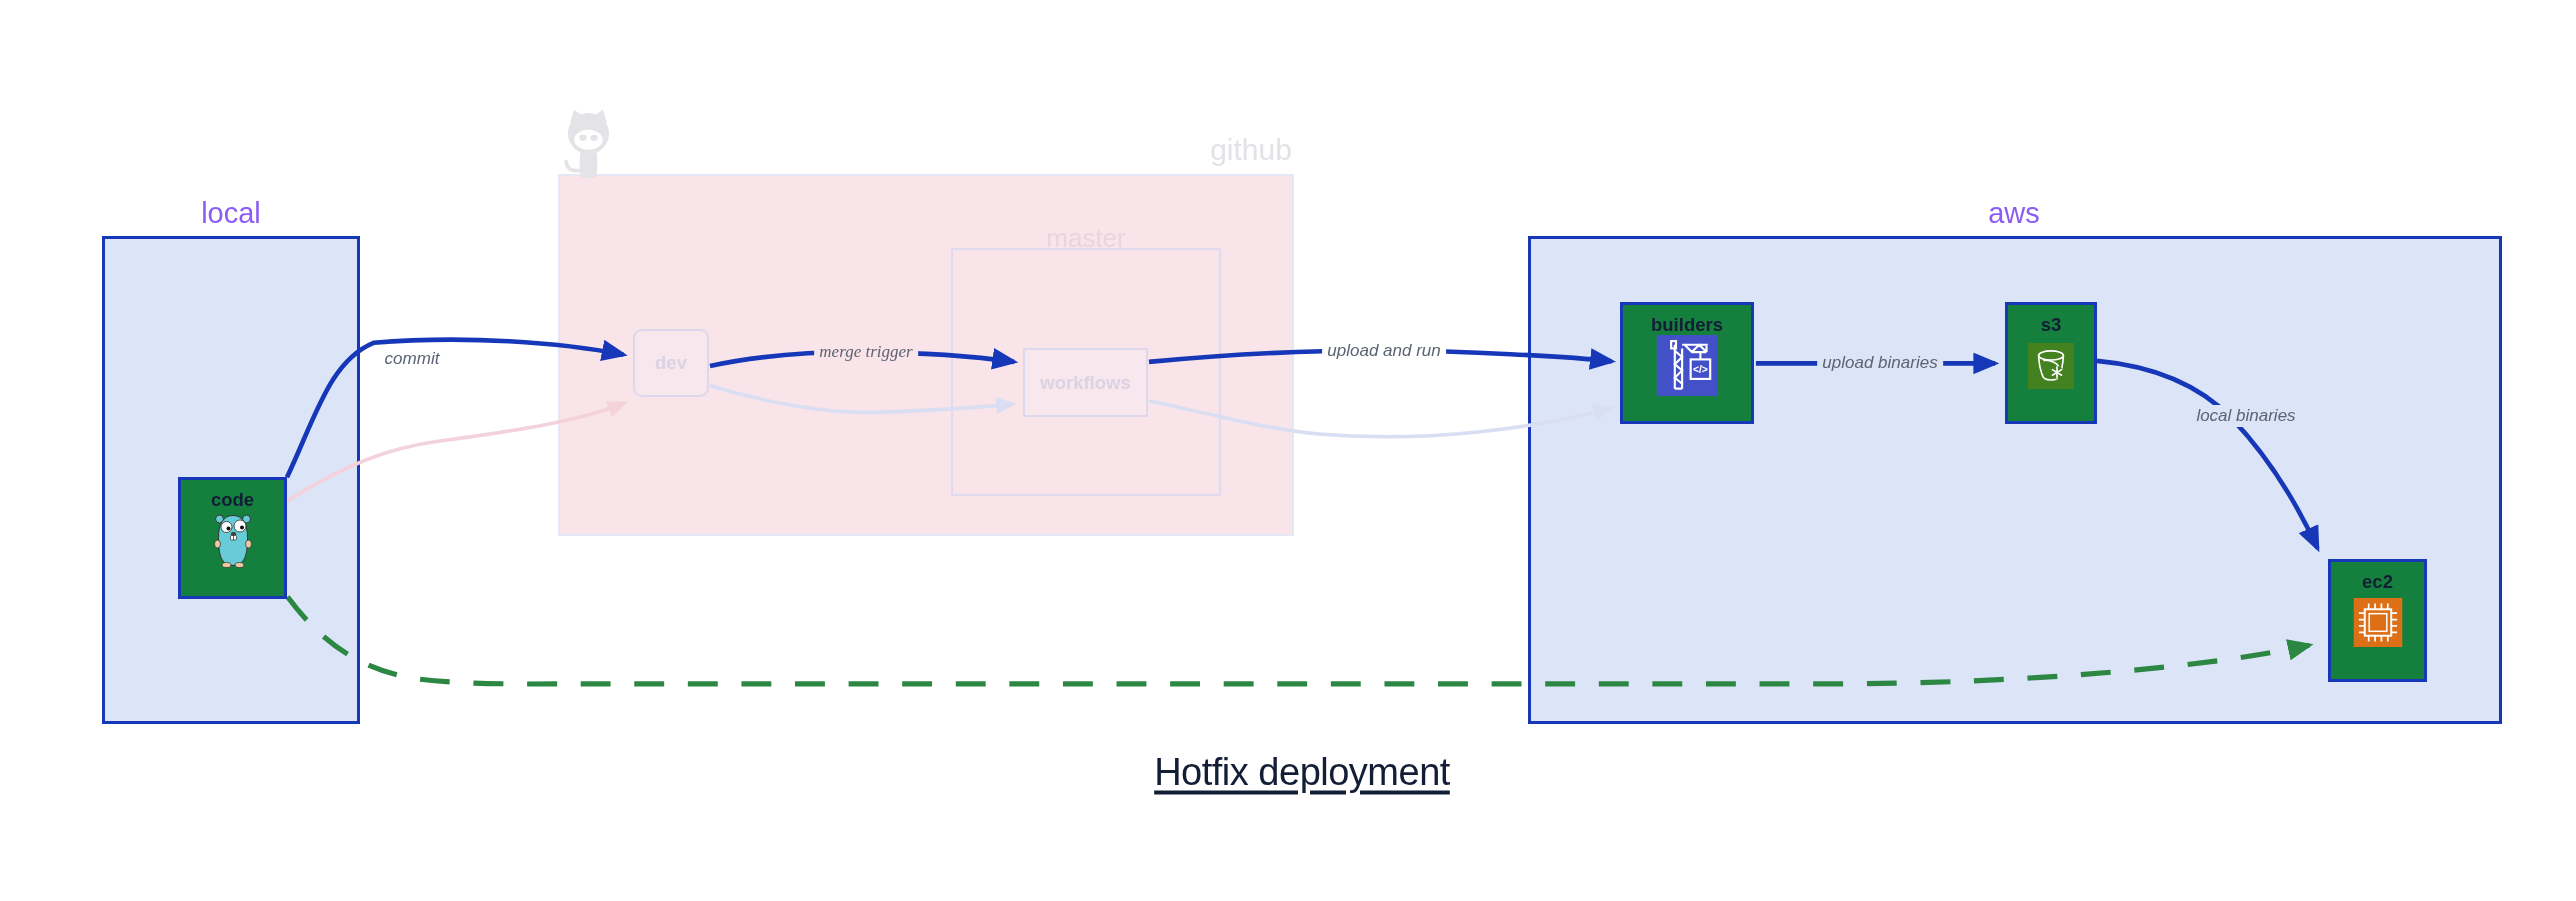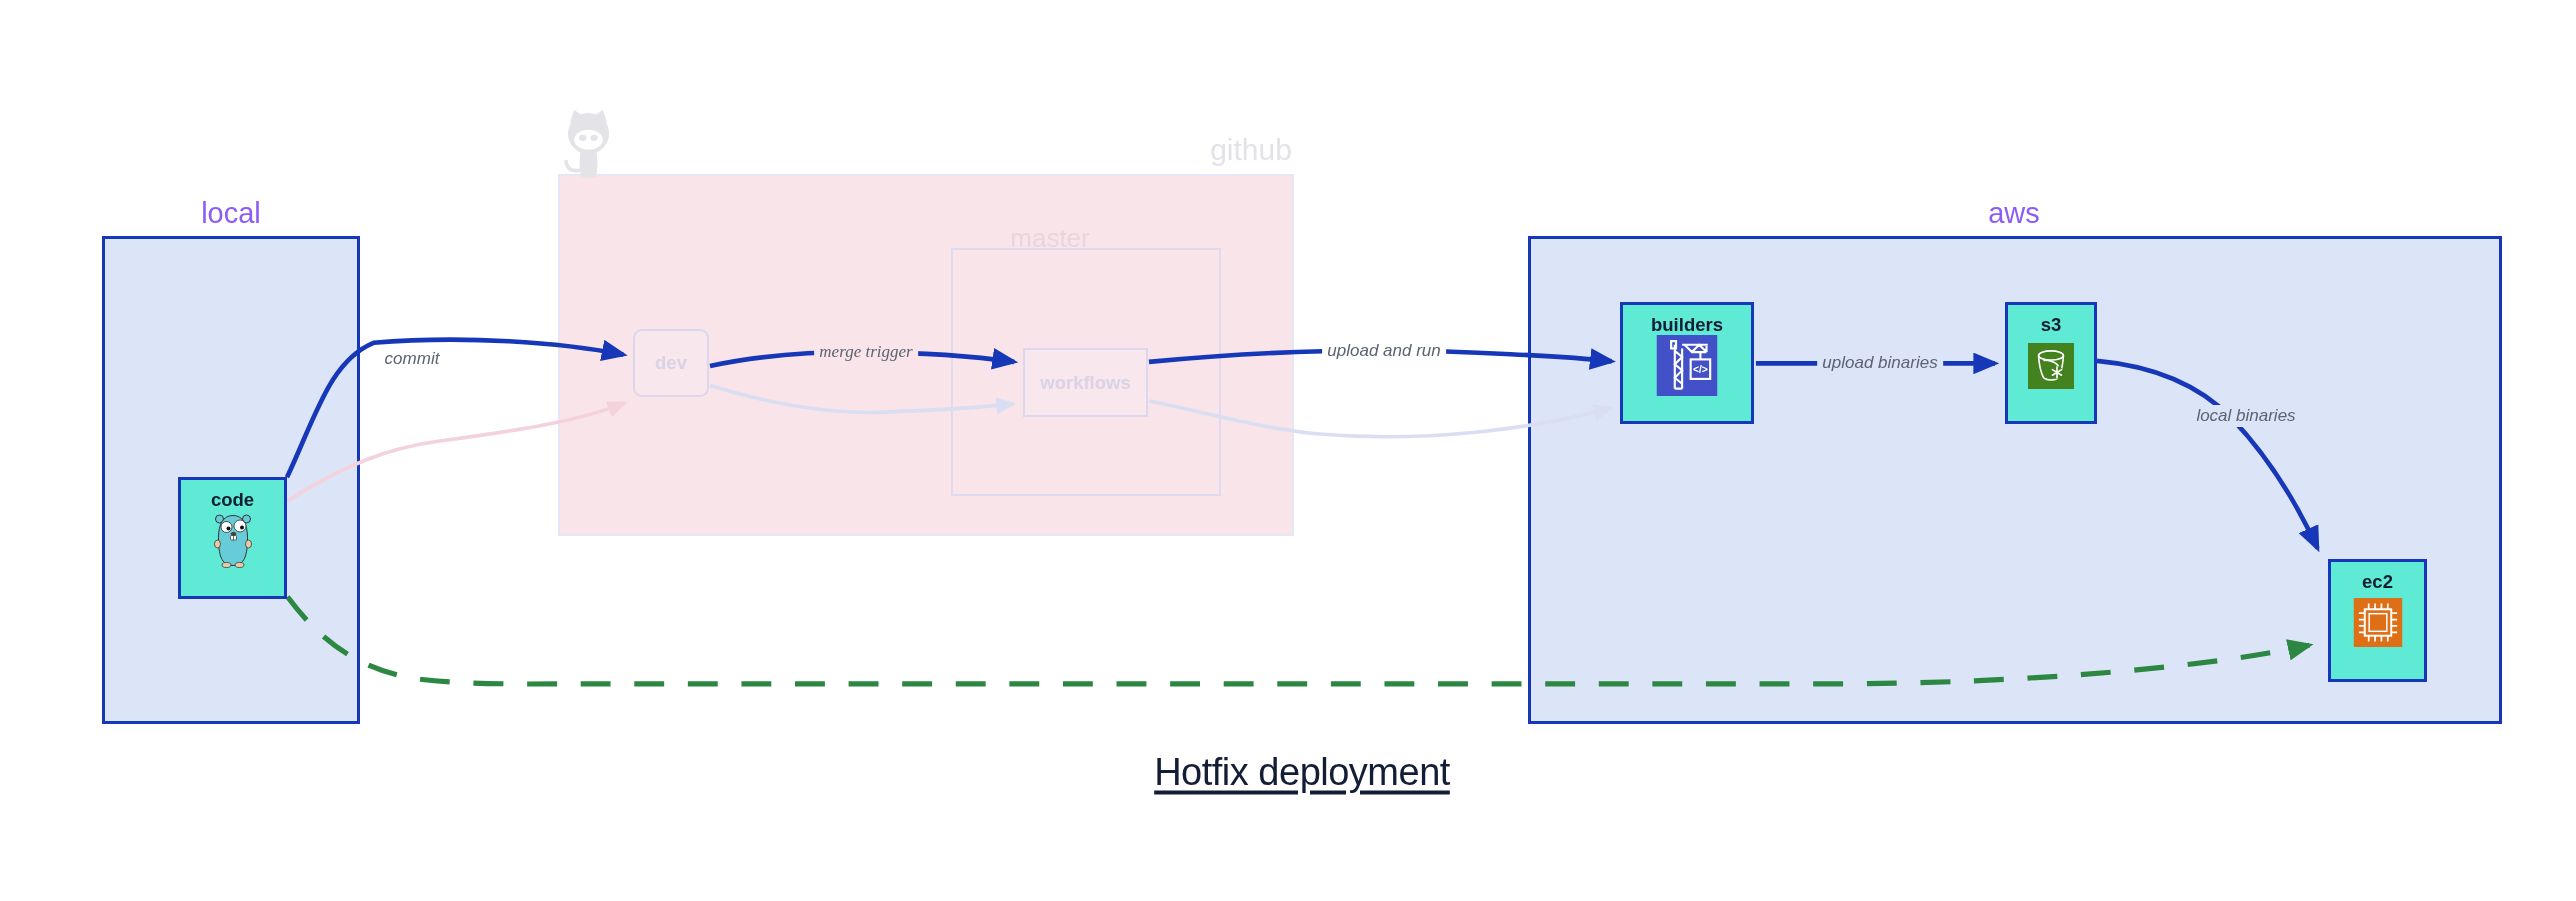--- a/index.html
+++ b/index.html
@@ -10,21 +10,21 @@
   .region{position:absolute;box-sizing:border-box;}
   .region--blue{background:#dce4f8;border:3.1px solid #1638b8;}
   .region--pink{background:#f9e4e9;border:2.1px solid #e3e7f6;}
   .region--master{background:transparent;border:2.1px solid #e0daee;}
 
   .region-label{position:absolute;transform:translate(-50%,-50%);font-size:29px;color:#8b5cf6;white-space:nowrap;}
   .region-label--faded-gray{color:#e2e2e7;font-size:30px;}
   .region-label--faded-pink{color:#e7d6dd;font-size:26px;}
 
   .node{position:absolute;box-sizing:border-box;}
-  .node--active{background:#5eead4;border:3.1px solid #1638b8;}
+  .node--active{background:#15803d;border:3.1px solid #1638b8;}
   .node--faded{background:#f8e7ec;border:2.1px solid #ddd7ee;display:flex;align-items:center;justify-content:center;}
   .node-label{text-align:center;font-weight:bold;font-size:18.5px;color:#131d36;margin-top:9.3px;}
   .node--faded .node-label{margin:0;color:#d9d3e4;}
   .node-icon{position:absolute;left:50%;transform:translateX(-50%);}
 
   #edge-layer{position:absolute;left:0;top:0;pointer-events:none;}
 
   .edge-label{position:absolute;transform:translate(-50%,-50%);font-style:italic;font-size:17px;color:#5c6372;white-space:nowrap;padding:1px 5.2px;}
   .edge-label--on-white{background:#ffffff;}
   .edge-label--on-pink{background:#f9e4e9;}
@@ -81,21 +81,21 @@
     <path d="M 1378 710 C 1470 690 1560 682 1680 683 C 1800 684 1905 693 1968 702" stroke="#1638b8" stroke-width="9" fill="none" marker-end="url(#mb)"></path>
     <path d="M 2230 702 C 2400 686 2550 679 2690 680 C 2840 681 3040 691 3128 701" stroke="#1638b8" stroke-width="9" fill="none" marker-end="url(#mb)"></path>
     <path d="M 3408 705 L 3872 705" stroke="#1638b8" stroke-width="9" fill="none" marker-end="url(#mb)"></path>
     <path d="M 4070 700 C 4180 710 4270 748 4332 812 C 4410 894 4462 986 4498 1064" stroke="#1638b8" stroke-width="9" fill="none" marker-end="url(#mb)"></path>
 
     <path d="M 558 1158 C 628 1252 705 1302 815 1318 C 910 1329 1020 1327 1120 1327 L 3560 1327 C 3940 1326 4290 1294 4482 1252" stroke="#2b8742" stroke-width="10" fill="none" stroke-dasharray="58 46" marker-end="url(#mg)"></path>
   </svg>
 
   <div class="region-label" style="left:231px;top:213px;">local</div>
   <div class="region-label region-label--faded-gray" style="left:1251px;top:150px;">github</div>
-  <div class="region-label region-label--faded-pink" style="left:1050px;top:238px;">master</div>
+  <div class="region-label region-label--faded-pink" style="left:1086px;top:238px;">master</div>
   <div class="region-label" style="left:2014px;top:213px;">aws</div>
 
   <div class="node node--active" style="left:178px;top:477px;width:109px;height:122px;">
     <div class="node-label">code</div>
     <svg class="node-icon" style="top:32px;" width="40" height="57" viewBox="0 0 80 112">
       <circle cx="13" cy="13" r="8" fill="#67ccd8" stroke="#333" stroke-width="2"></circle>
       <circle cx="67" cy="13" r="8" fill="#67ccd8" stroke="#333" stroke-width="2"></circle>
       <path d="M40 6 C20 6 11 24 11 50 C11 84 16 106 40 106 C64 106 69 84 69 50 C69 24 60 6 40 6 Z" fill="#67ccd8" stroke="#333" stroke-width="2"></path>
       <ellipse cx="9" cy="63" rx="6" ry="8" fill="#edc9a4" stroke="#333" stroke-width="1.5"></ellipse>
       <ellipse cx="71" cy="63" rx="6" ry="8" fill="#edc9a4" stroke="#333" stroke-width="1.5"></ellipse>

